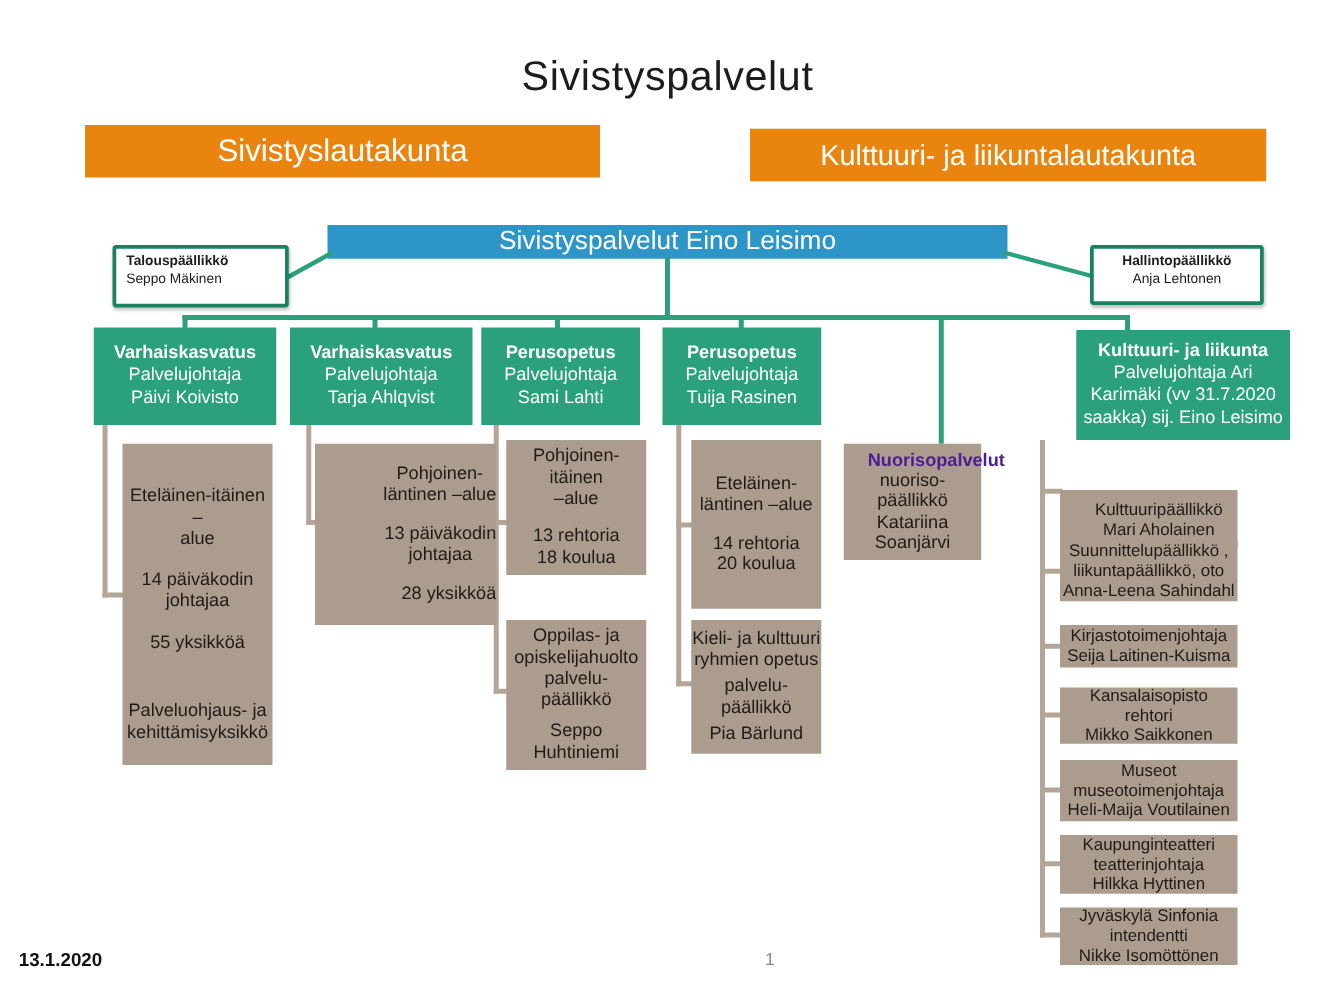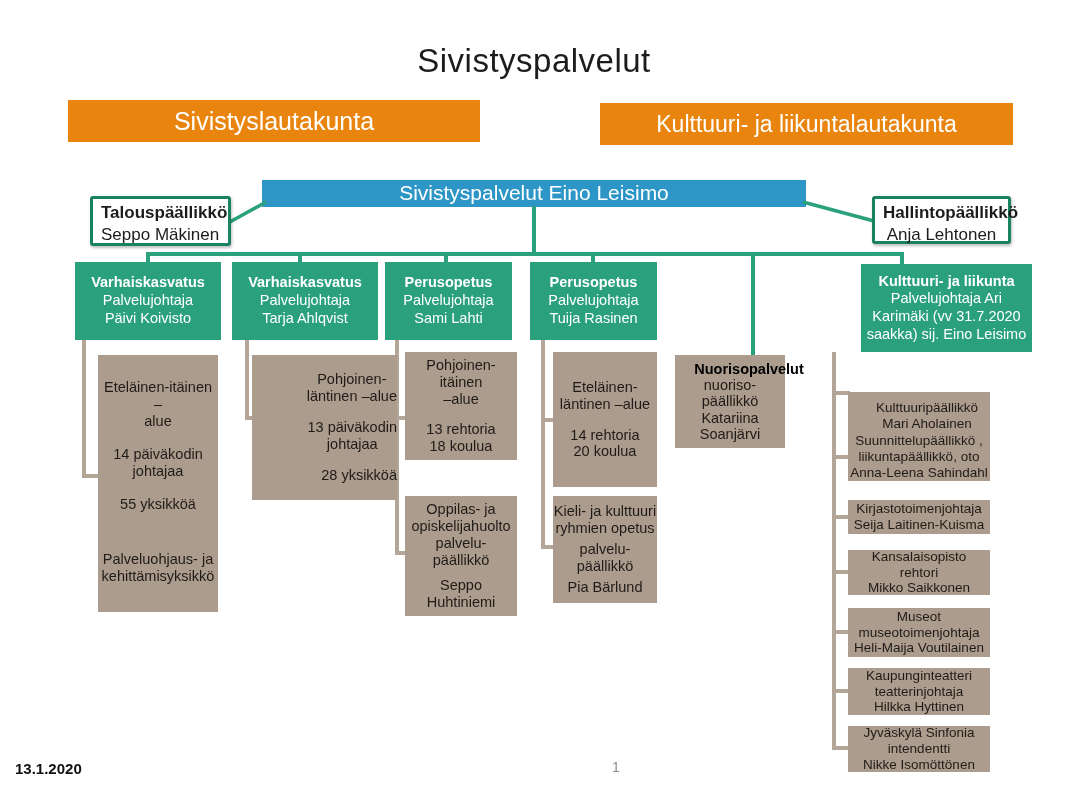--- a/index.html
+++ b/index.html
@@ -28,21 +28,21 @@
   
   .director-bar {
     left:262px; top:180px; width:544px; height:27px;
     background:var(--blue); color:#ffffff; text-align:center;
     font-size:21px; line-height:26px;
   }
 
   
   .staff-box {
     background:#ffffff; border:3px solid var(--greenDark); border-radius:3px;
-    padding:3px 8px; font-size:17px; line-height:1.3;
+    padding:3px 8px; font-size:11px; line-height:1.3;
     box-shadow:1px 2px 3px rgba(0,0,0,0.25); z-index:3;
   }
   .staff-left  { left:90px;  top:196px; width:141px; height:50px; text-align:left; }
   .staff-right { left:872px; top:196px; width:139px; height:48px; text-align:center; }
   .staff-role { font-weight:bold; display:block; }
 
   
   .dept {
     background:var(--green); color:#ffffff; text-align:center;
     display:flex; flex-direction:column; align-items:center; justify-content:center;
@@ -56,32 +56,32 @@
   .dept4 { left:861px; top:264px; width:171px; height:88px; font-size:14.5px; }
   .pre { white-space:pre-line; }
 
   
   .bbox {
     background:var(--beige); color:#201b17; text-align:center;
     display:flex; flex-direction:column; align-items:center; justify-content:center;
     font-size:14.5px; line-height:1.17; z-index:2;
   }
   .bbox .para { white-space:pre-line; margin:7px 0; }
-  .bbox-d0 { left:98px;  top:355px; width:120px; height:257px; justify-content:flex-start; padding-top:16px; }
+  .bbox-d0 { left:98px;  top:355px; width:120px; height:257px; justify-content:flex-start; padding-top:26px; }
   .bbox-d0 .para { margin:8px 0; }
   .bbox-d0 .para-last { margin-top:30px; }
   .bbox-d1 { left:252px; top:355px; width:145px; height:145px;align-items:flex-end; }
   .bbox-d2a { left:405px; top:352px; width:112px; height:108px; }
   .bbox-d2b { left:405px; top:496px; width:112px; height:120px; }
   .bbox-d2b .para { margin:4px 0; }
   .bbox-d3a { left:553px; top:352px; width:104px; height:135px; }
   .bbox-d3b { left:553px; top:496px; width:104px; height:107px; }
   .bbox-d3b .para { margin:2px 0; }
   .bbox-youth { left:675px; top:355px; width:110px; height:93px; line-height:1.13; }
-  .bbox-youth .unit { font-weight:bold; color:#000000;padding-left:38px; }
+  .bbox-youth .unit { font-weight:bold; color:#4c1d95;padding-left:38px; }
   .bbox-youth .para { margin:0; }
 
   
   .sbox {
     left:848px; width:142px; background:var(--beige); color:#201b17;
     text-align:center; display:flex; align-items:center; justify-content:center;
     font-size:13.5px; line-height:1.17; white-space:pre-line; z-index:2;
   }
   .sbox-0 { top:392px; height:47px;padding-left:16px; }
   .sbox-1 { top:433px; height:48px; }

